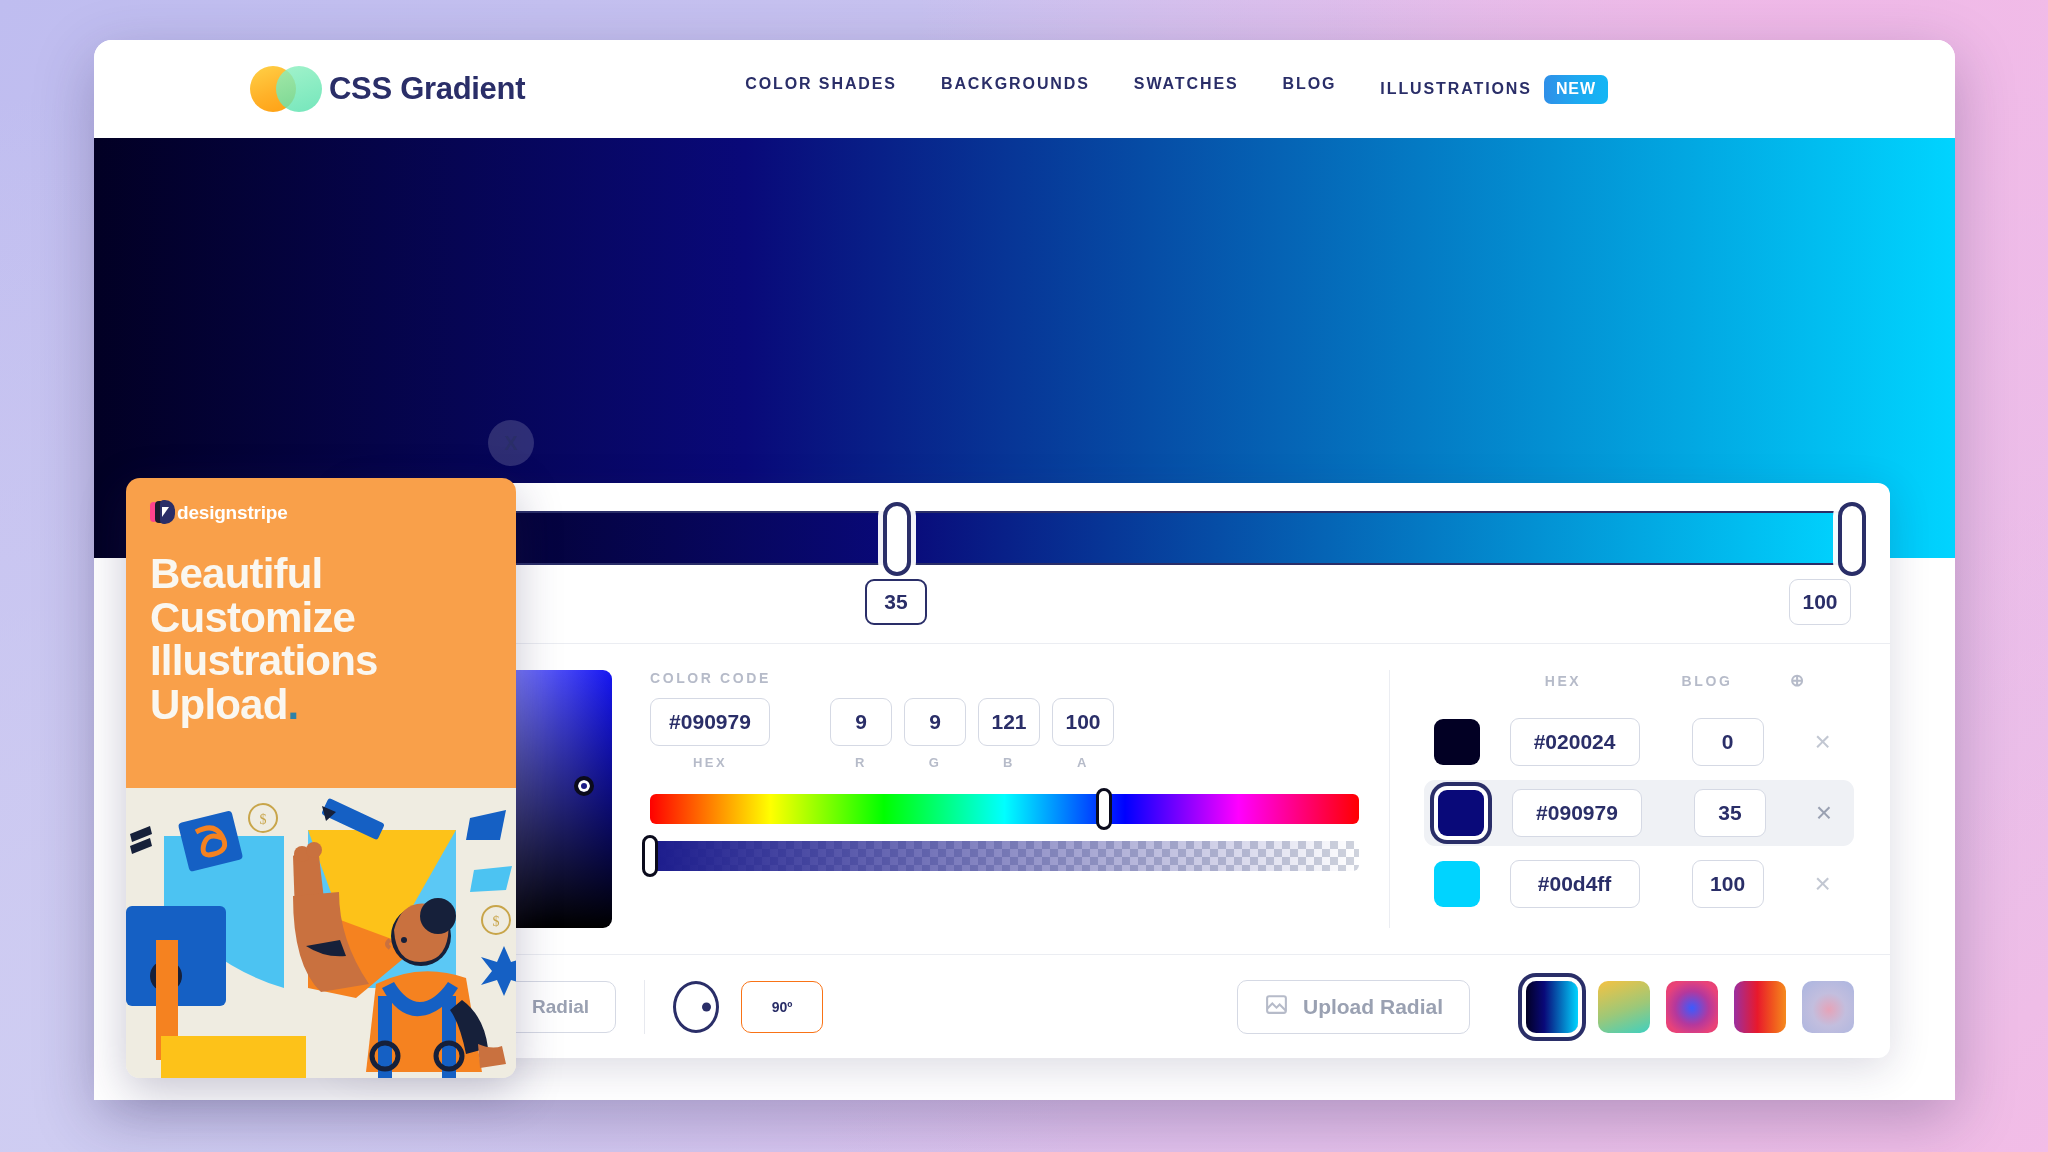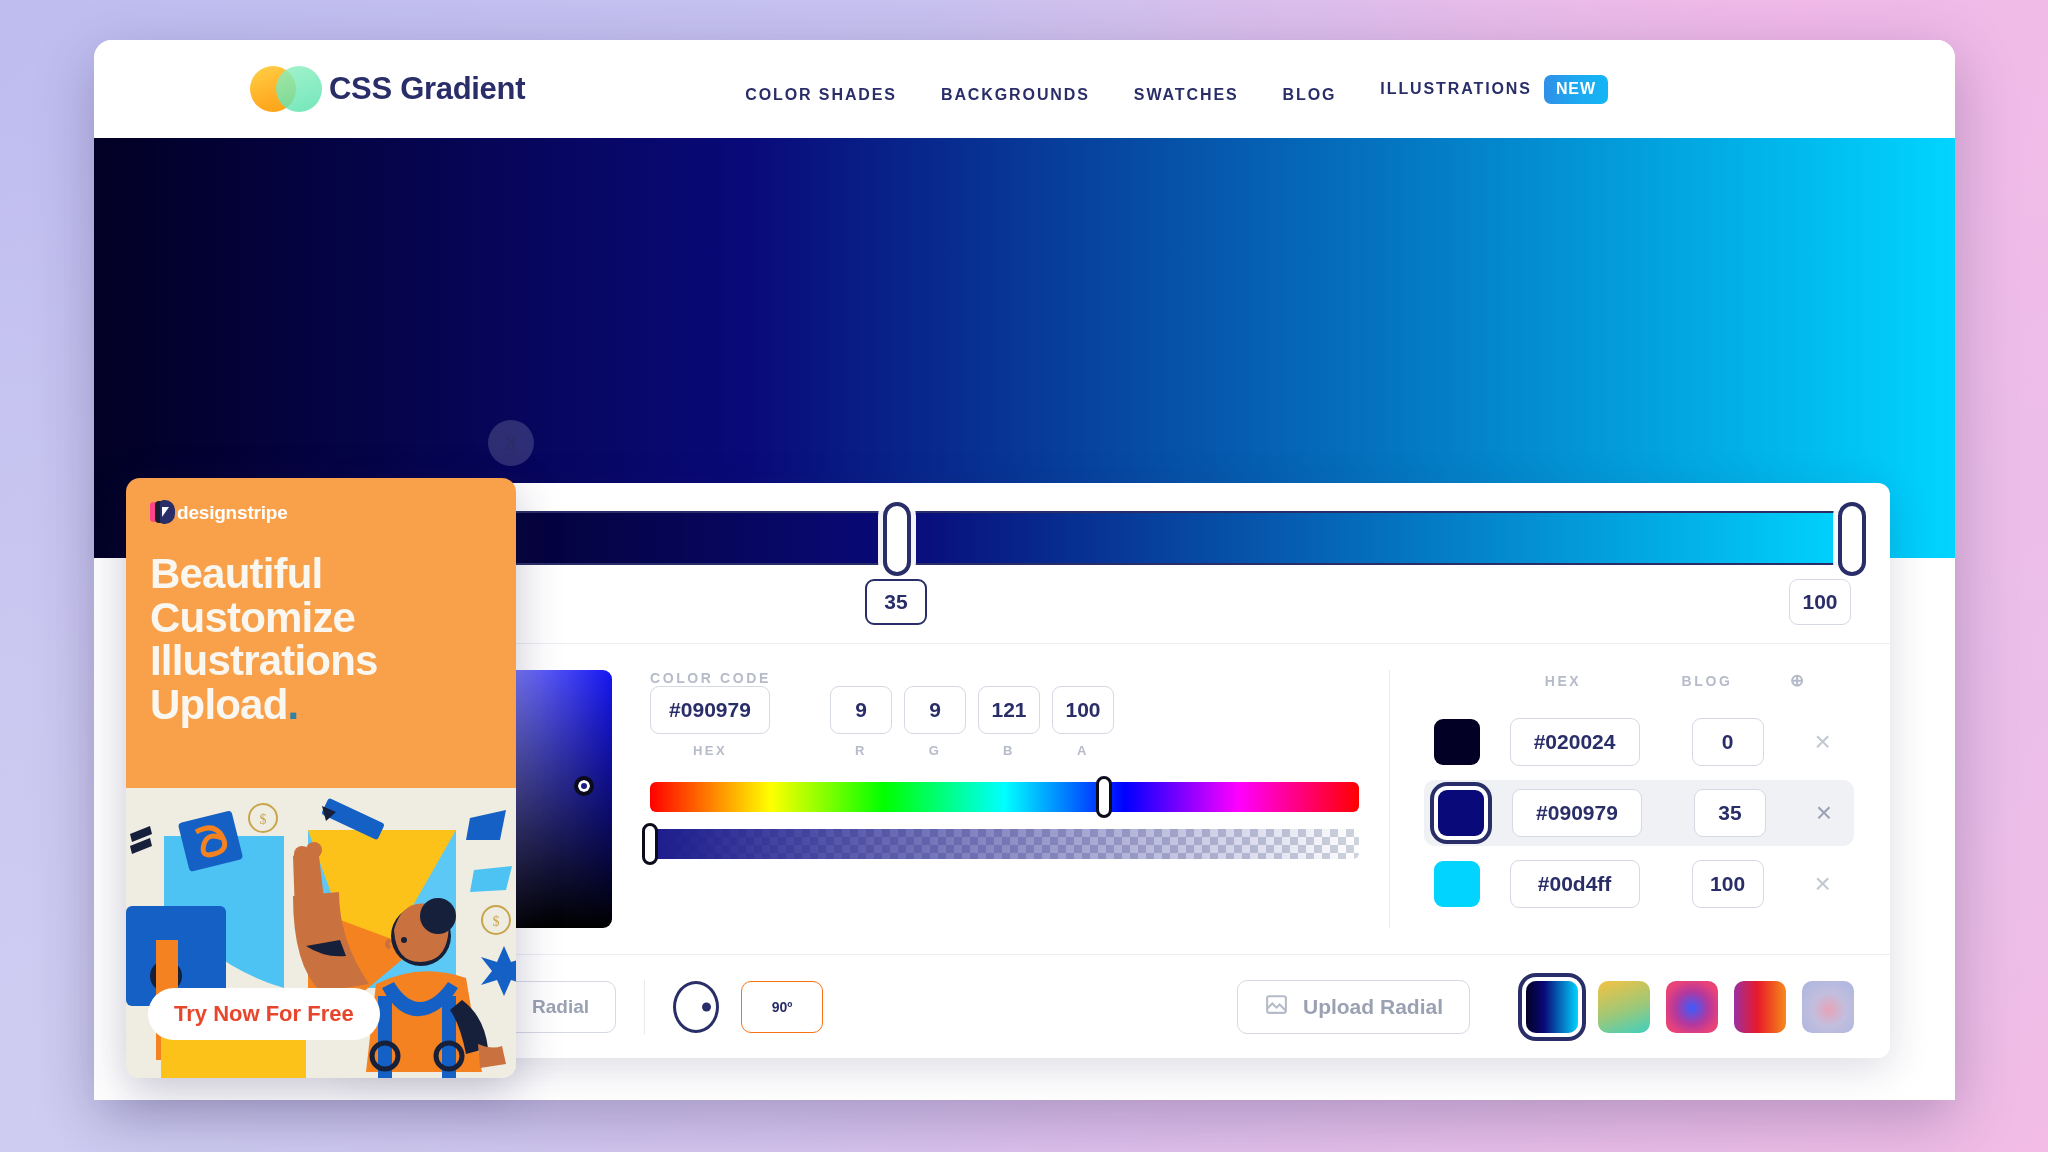--- a/index.html
+++ b/index.html
@@ -51,21 +51,21 @@
   .logo-mark .c2 {
     left: 26px;
     background: linear-gradient(160deg, #8ff0c0 0%, #6fe8b5 55%, #56e0ad 100%);
     opacity: 0.82;
   }
   .brand-name {
     font-size: 31px; font-weight: bold; color: #2a2e68; letter-spacing: -0.3px;
   }
 
   .site-nav {
-    display: flex; align-items: flex-end; gap: 44px;
+    display: flex; align-items: flex-start; gap: 44px;
     margin-left: 220px;
   }
   .nav-link {
     font-size: 16px; font-weight: bold; letter-spacing: 1.9px;
     color: #2a2e68; text-transform: uppercase; cursor: pointer; white-space: nowrap;
   }
   .nav-item-new { display: flex; align-items: center; gap: 12px; }
   .badge-new {
     background: linear-gradient(90deg, #2f8fe8 0%, #1ea8f0 50%, #13b6f5 100%);
     color: #fff; font-size: 16px; font-weight: bold; letter-spacing: 0.9px;
@@ -137,21 +137,21 @@
     border-radius: 50%;
     border: 4px solid #0b0b1c;
     background: transparent;
     box-shadow: inset 0 0 0 3px #fff;
     transform: translate(-50%, -50%);
   }
 
   .code-col { flex: 1; min-width: 0; }
   .section-label {
     font-size: 14px; font-weight: bold; letter-spacing: 2.6px;
-    color: #b6bbc9; text-transform: uppercase; margin-bottom: 0;
+    color: #b6bbc9; text-transform: uppercase; margin-bottom: 12px;
   }
   .code-row { display: flex; align-items: flex-start; gap: 0; }
   .field { display: flex; flex-direction: column; align-items: center; }
   .field input, .field .fakeinput {
     height: 48px;
     border: 1px solid #d5d9e4; border-radius: 9px;
     background: #fff;
     font-family: "Liberation Sans", sans-serif;
     font-size: 21px; font-weight: bold; color: #2a2e68;
     text-align: center;
@@ -557,15 +557,14 @@
       <path d="M264 152 q-6 4 0 8" stroke="#c9713f" stroke-width="4" fill="none"></path>
       <path d="M250 196 q44 -22 90 -6 l16 94 l-116 0 z" fill="#f58220"></path>
       <path d="M256 200 q16 30 38 28 q22 -2 38 -28 l-10 -6 q-14 20 -28 20 q-14 0 -26 -20 z" fill="#1560c4"></path>
       <rect x="252" y="208" width="14" height="82" fill="#1560c4"></rect>
       <rect x="316" y="208" width="14" height="82" fill="#1560c4"></rect>
       <circle cx="259" cy="268" r="13" fill="none" stroke="#16203a" stroke-width="5"></circle>
       <circle cx="323" cy="268" r="13" fill="none" stroke="#16203a" stroke-width="5"></circle>
       <path d="M336 212 q22 16 26 48 l-22 6 q-6 -30 -16 -44 z" fill="#16203a"></path>
       <path d="M352 256 q14 6 24 2 l4 18 l-26 4 z" fill="#c9713f"></path>
     </svg>
-    <div class="ad-cta">Try Now For Free</div>
   </div>
 </div>
 
 </body></html>

